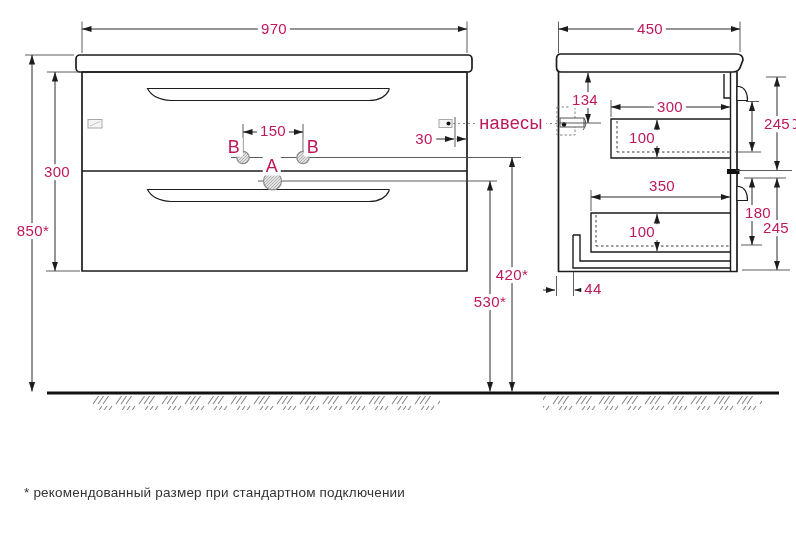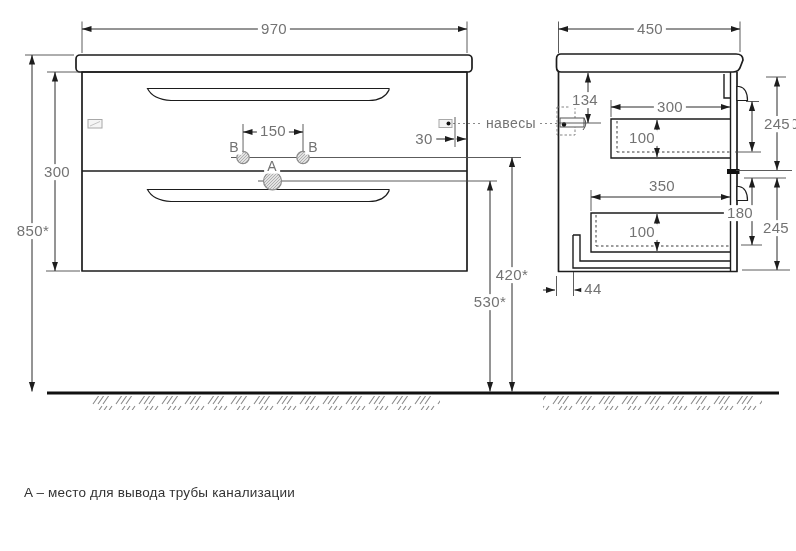--- a/index.html
+++ b/index.html
@@ -14,23 +14,23 @@
   .hd{stroke:#1d1d1d;stroke-width:1.2;fill:#ffffff;}
   .xl{stroke:#4a4a4a;stroke-width:0.9;fill:none;}
   .dl{stroke:#2a2a2a;stroke-width:1;fill:none;}
   .dsh{stroke:#3a3a3a;stroke-width:1;fill:none;stroke-dasharray:2.5 2.5;}
   .ldr{stroke:#8a8a8a;stroke-width:1;fill:none;stroke-dasharray:2 3;}
   .hole{fill:url(#hatchc);stroke:#8a8a8a;stroke-width:1.2;}
   
   .dim{
     position:absolute;transform:translate(-50%,-50%);
     background:#fff;padding:0 3px;font-size:15px;letter-spacing:.4px;
-    color:#737373;white-space:nowrap;line-height:1.05;
+    color:#be185d;white-space:nowrap;line-height:1.05;
   }
-  .dim.small{font-size:14px;}
+  .dim.small{font-size:18px;}
   .notes{position:absolute;left:24px;top:485px;font-size:13.5px;color:#333;}
   .notes div{margin-bottom:8px;white-space:nowrap;letter-spacing:.2px;}
 </style>
 </head>
 <body>
 
 <div id="stage">
 
   <svg id="linework" width="796" height="551" viewBox="0 0 796 551">
     <defs>
@@ -172,23 +172,23 @@
   <div class="dim small" style="left:272px;top:166px">A</div>
   <div class="dim" style="left:424px;top:139px">30</div>
   <div class="dim small" style="left:511px;top:123px">навесы</div>
   <div class="dim" style="left:585px;top:100px">134</div>
   <div class="dim" style="left:670px;top:107px">300</div>
   <div class="dim" style="left:642px;top:138px">100</div>
   <div class="dim" style="left:786px;top:124px">130</div>
   <div class="dim" style="left:777px;top:124px">245</div>
   <div class="dim" style="left:662px;top:186px">350</div>
   <div class="dim" style="left:642px;top:232px">100</div>
-  <div class="dim" style="left:740px;top:213px">180</div>
+  <div class="dim" style="left:758px;top:213px">180</div>
   <div class="dim" style="left:776px;top:228px">245</div>
   <div class="dim" style="left:593px;top:289px">44</div>
   <div class="dim" style="left:512px;top:275px">420*</div>
   <div class="dim" style="left:490px;top:302px">530*</div>
 
   <div class="notes">
-    <div>A – место для вывода трубы канализации</div>
+    <div>* рекомендованный размер при стандартном подключении</div>
   </div>
 
 </div>
 
 </body></html>

